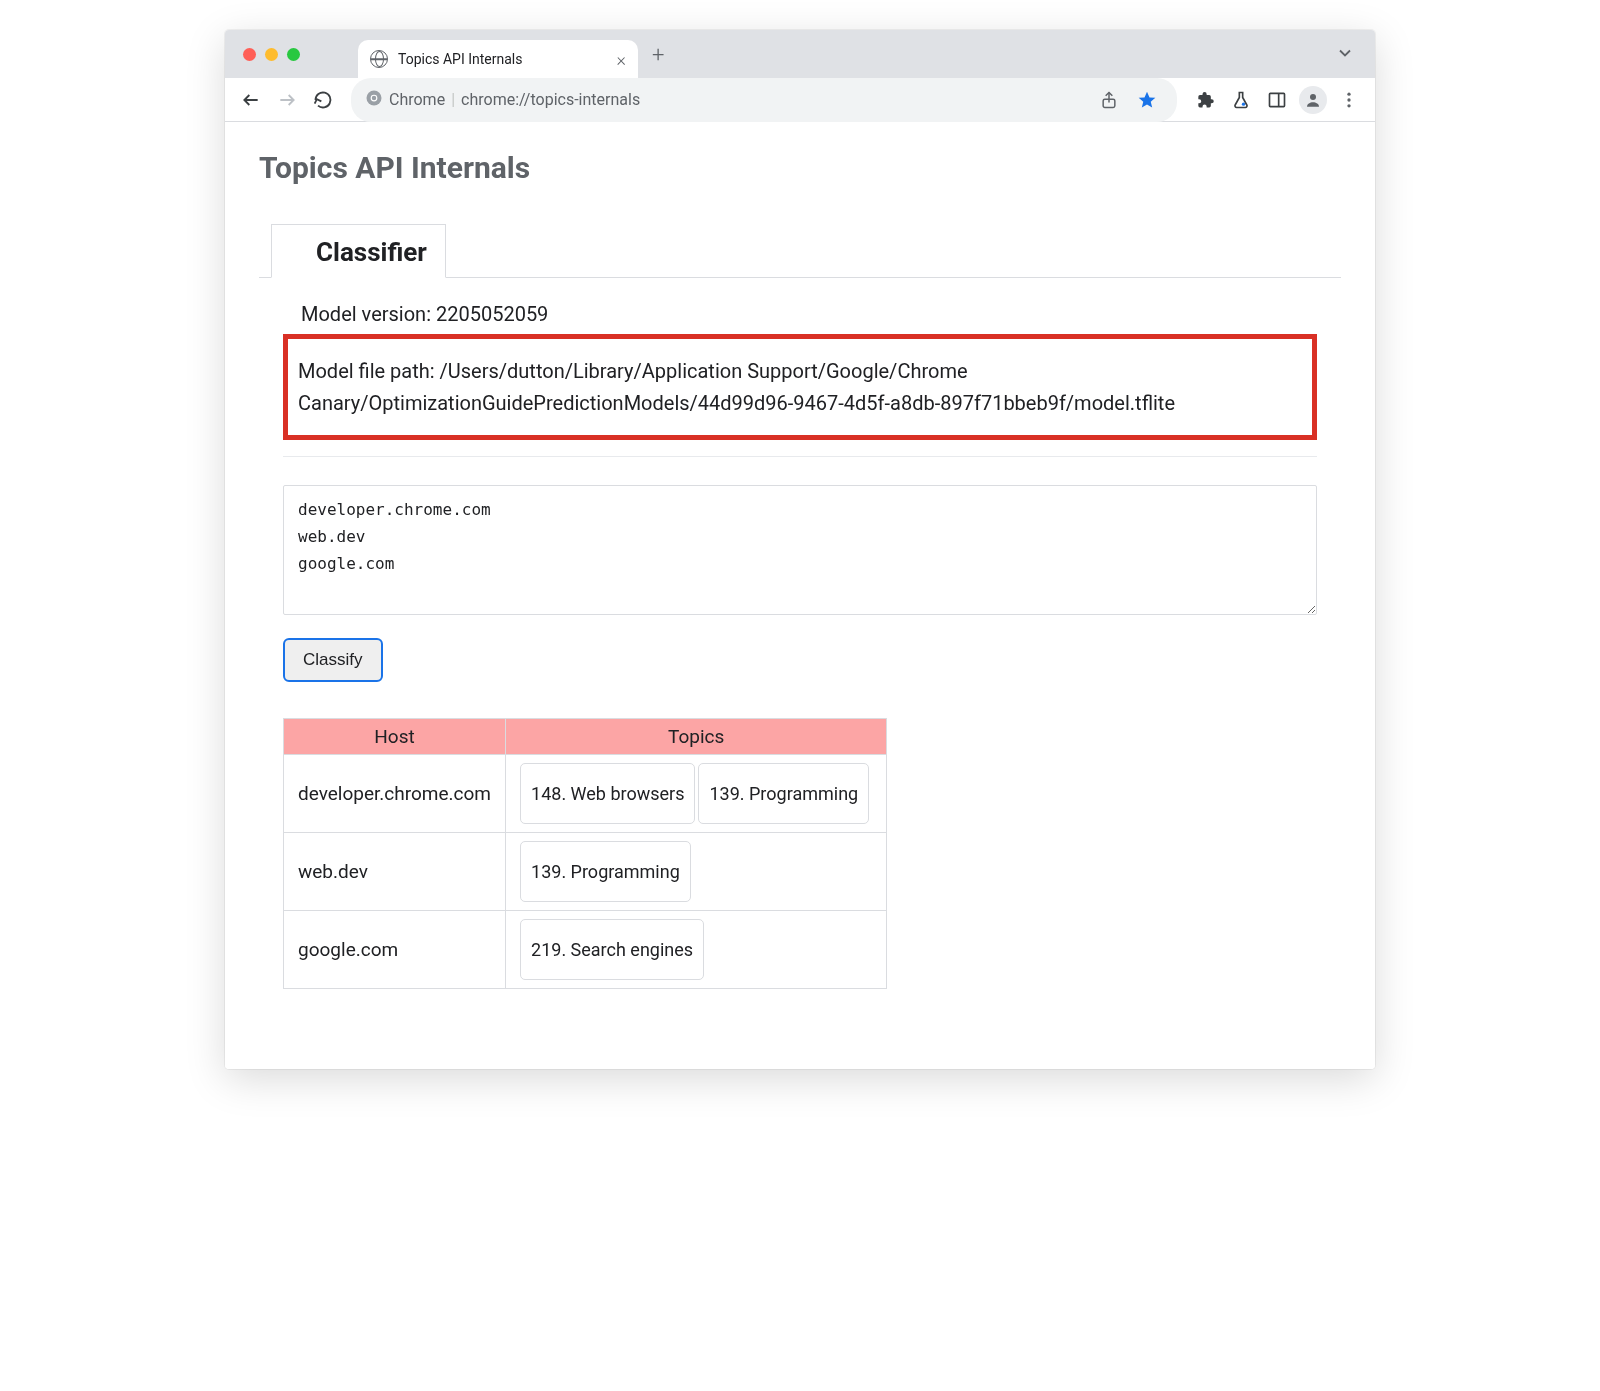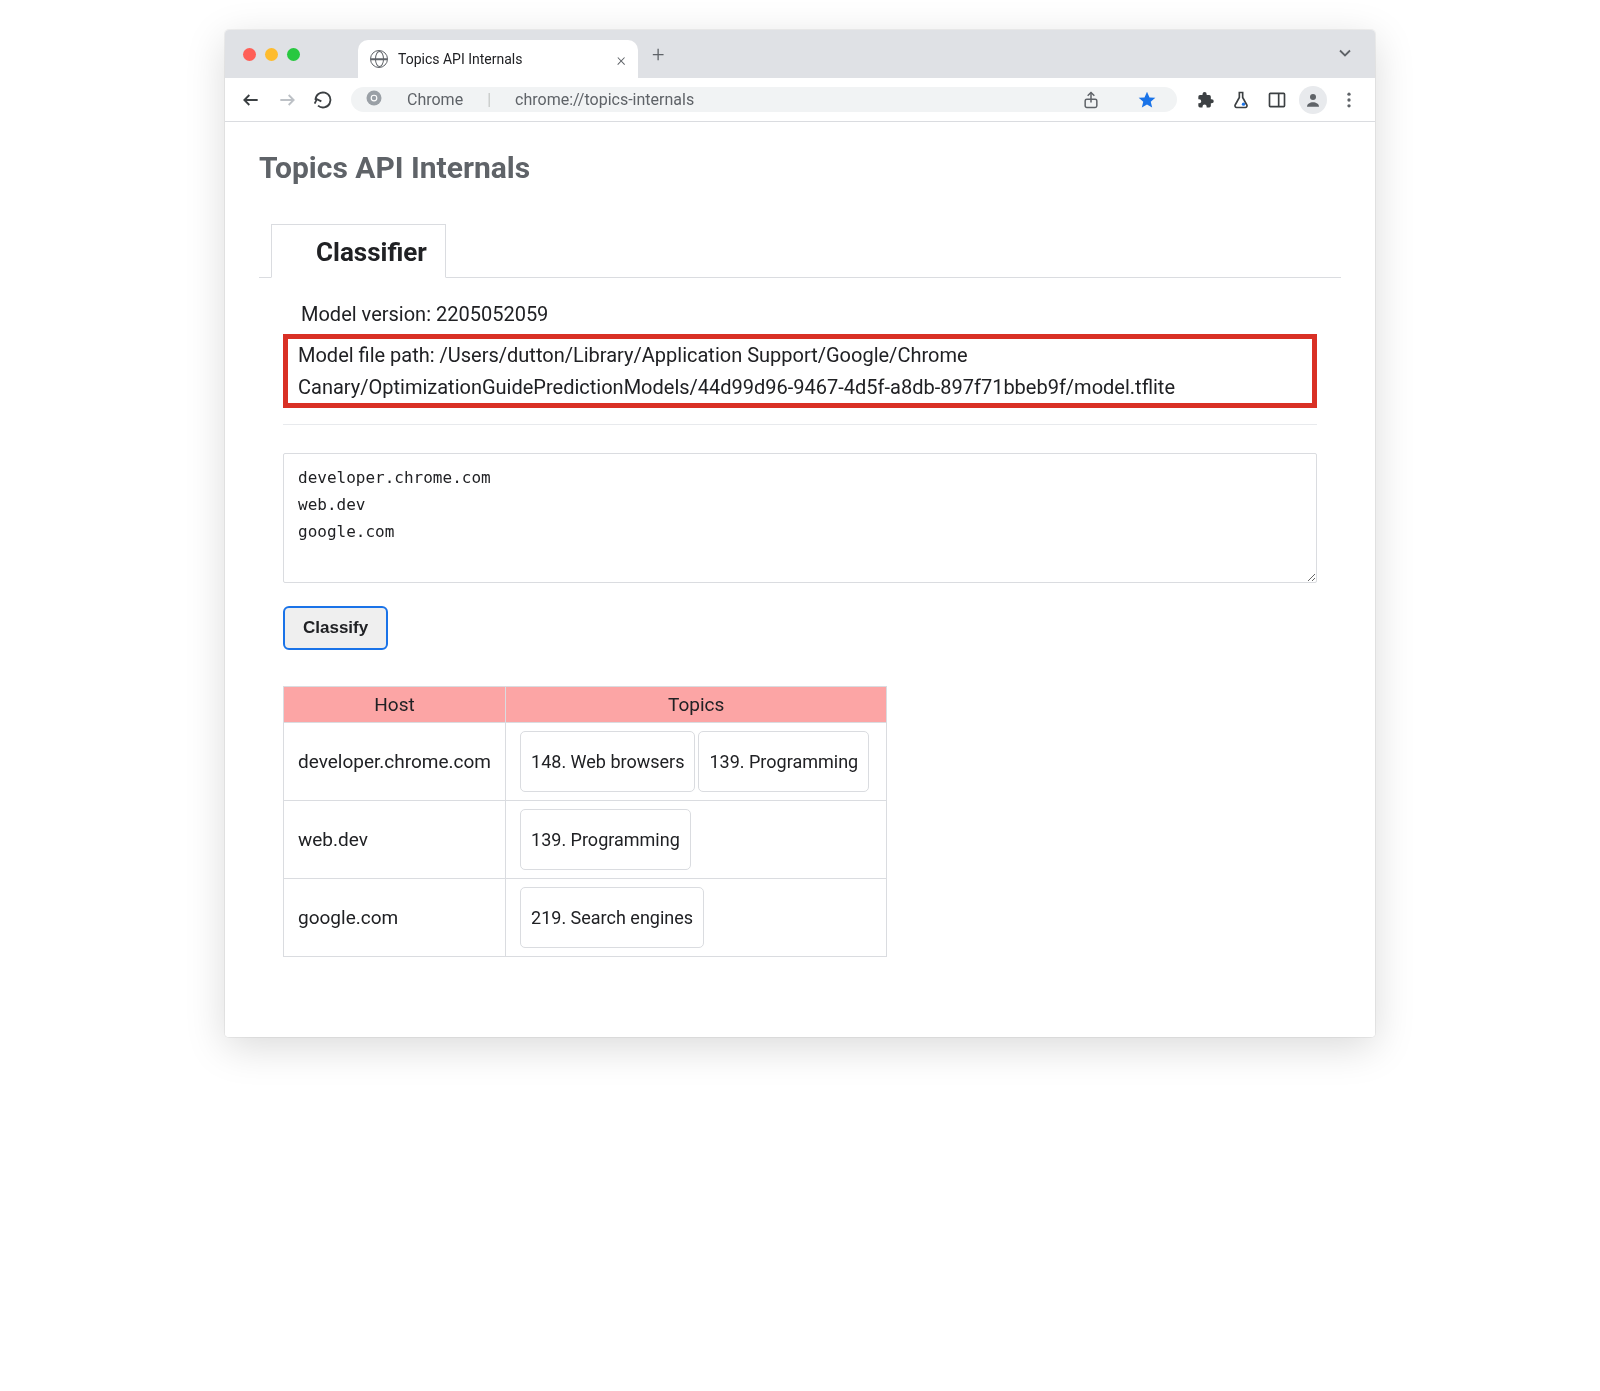--- a/index.html
+++ b/index.html
@@ -101,25 +101,25 @@
       display: flex; align-items: center; justify-content: center;
       color: #5f6368;
       cursor: pointer;
       border-radius: 50%;
     }
     .tb-btn.disabled { color: #b8b8b8; cursor: default; }
     .omnibox {
       flex: 1;
       background: #f1f3f4;
       border-radius: 20px;
-      height: 25px;
+      height: 44px;
       display: flex;
       align-items: center;
       padding: 0 14px;
-      gap: 24px;
+      gap: 6px;
       margin: 11px 8px;
       font-size: 16px;
     }
     .omni-label { color: #5f6368; }
     .omni-divider { color: #c4c7c5; }
     .omni-url { color: #5f6368; }
     .omni-spacer { flex: 1; }
     .star-filled { color: #1a73e8; }
     .avatar {
       width: 28px; height: 28px;
@@ -169,21 +169,21 @@
       font-size: 20px;
       color: #202124;
     }
     .model-version {
       padding-left: 18px;
       margin-bottom: 4px;
       line-height: 1.6;
     }
     .model-path-box {
       border: 5px solid #d93025;
-      padding: 0 10px;
+      padding: 16px 10px;
       line-height: 1.6;
       word-wrap: break-word;
       margin-bottom: 16px;
     }
     .divider-line {
       height: 1px;
       background: #e8eaed;
       margin: 16px 0 28px 0;
     }
     .hosts-textarea {
@@ -198,21 +198,21 @@
       resize: vertical;
       color: #202124;
     }
     .classify-btn {
       margin-top: 18px;
       padding: 10px 18px;
       background: #efefef;
       border: 2px solid #1a73e8;
       border-radius: 6px;
       font-size: 17px;
-      font-weight: 700;
+      font-weight: 400;
       color: #202124;
       cursor: pointer;
     }
     .results-table {
       margin-top: 36px;
       border-collapse: collapse;
       font-size: 19px;
     }
     .results-table th, .results-table td {
       border: 1px solid #dadce0;

